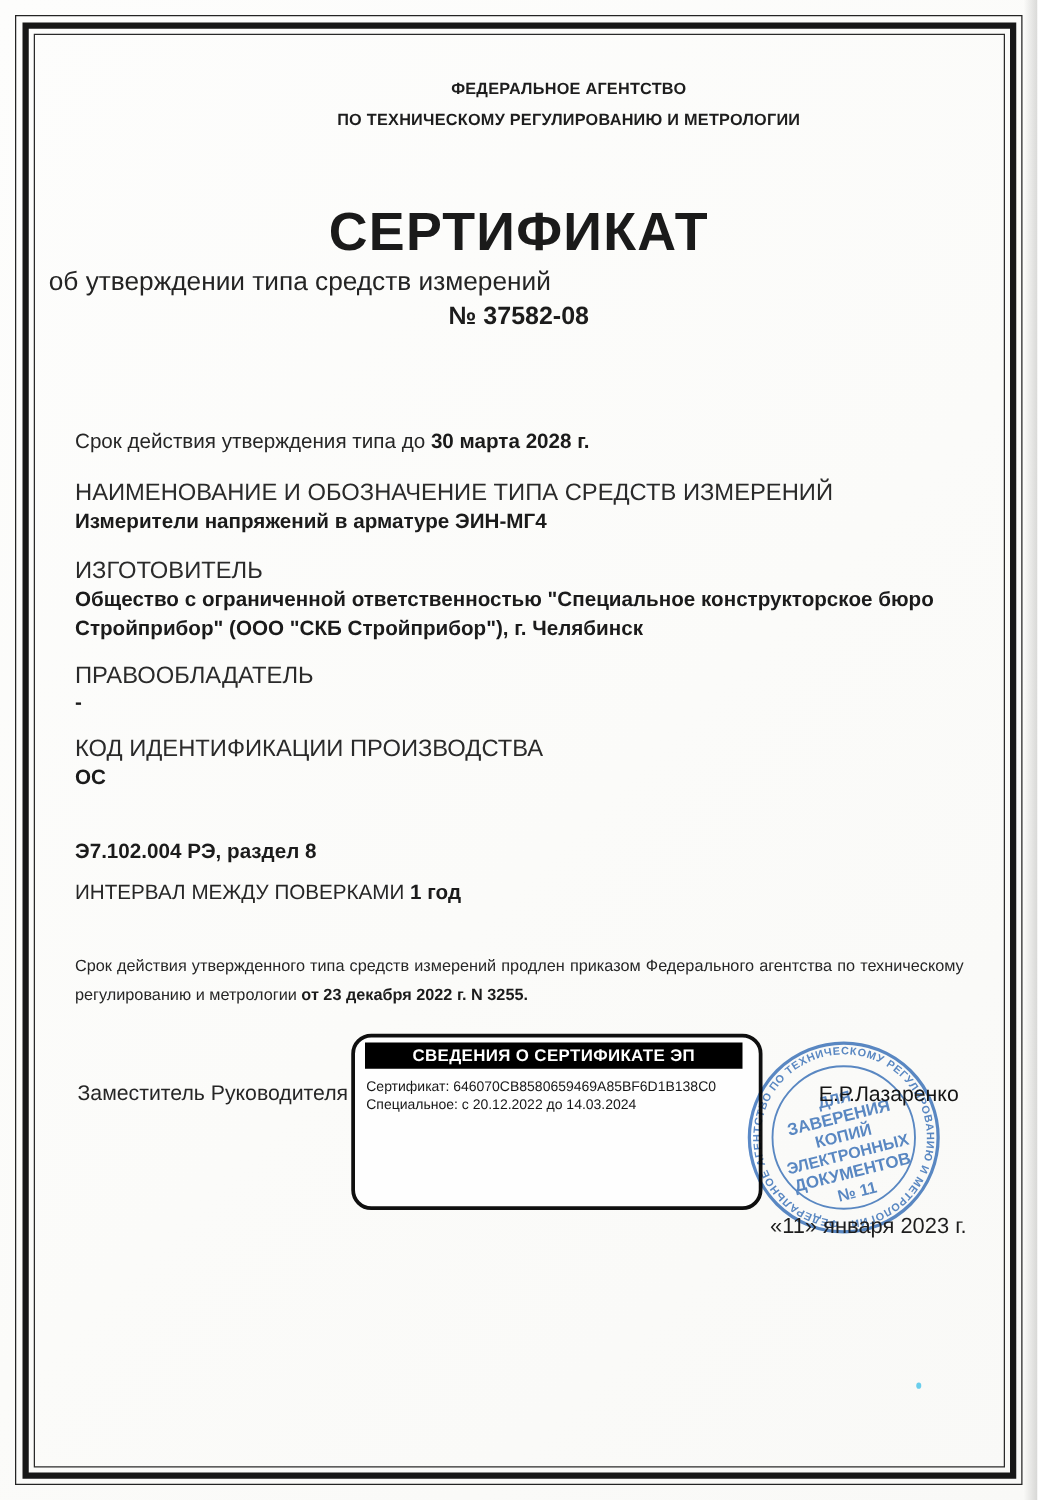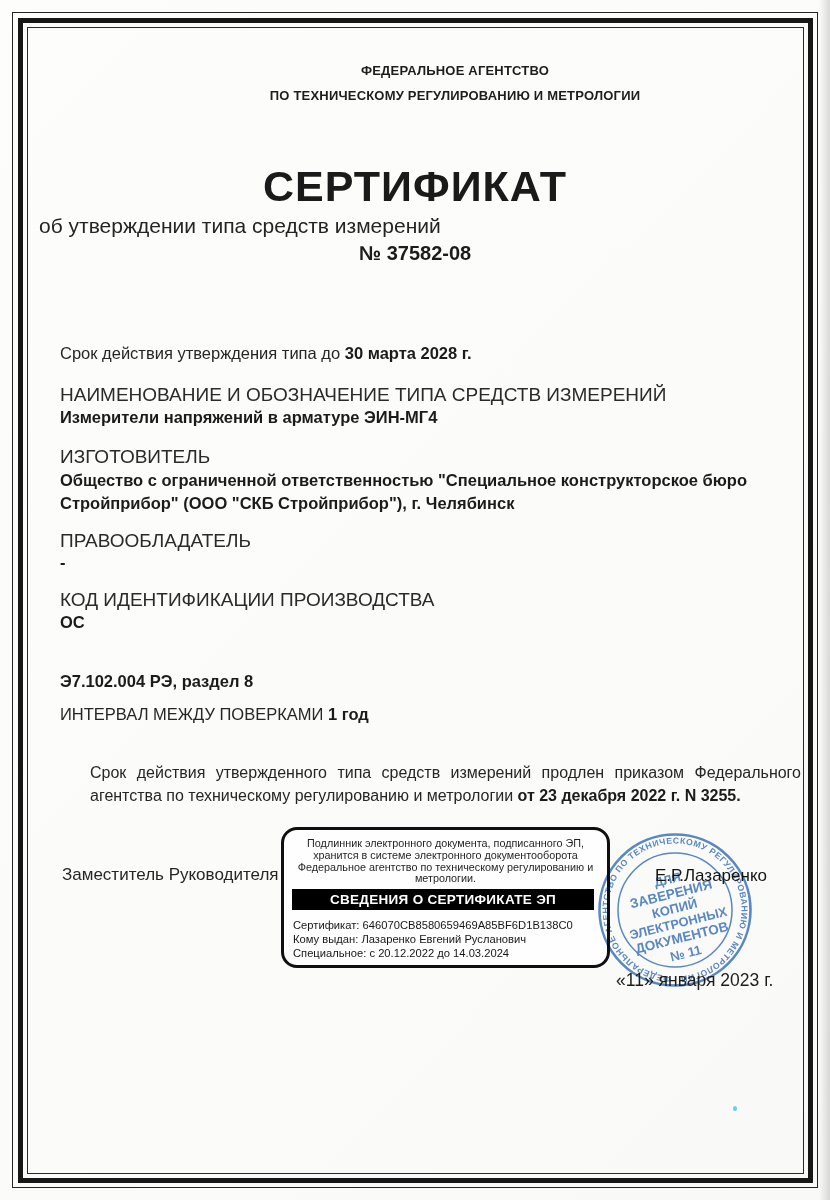--- a/index.html
+++ b/index.html
@@ -31,22 +31,22 @@
   .subtitle{position:absolute;top:214px;left:12px;width:100%;
     font-size:21px;color:#242424;padding-left:27px;}
   .cert-number{position:absolute;top:242px;left:0;width:100%;text-align:center;
     font-weight:bold;font-size:20px;color:#1c1c1c;}
 
   .body-line{position:absolute;left:60px;width:712px;font-size:16.5px;color:#262626;}
   .b{font-weight:bold;color:#1b1b1b;}
   .sec-label{position:absolute;left:60px;width:712px;font-size:19px;color:#2a2a2a;}
   .sec-value{position:absolute;left:60px;width:712px;font-size:16.5px;font-weight:bold;
     color:#1b1b1b;line-height:22.5px;}
-  .paragraph{position:absolute;left:60px;top:762px;width:711px;font-size:16px;
-    line-height:22.5px;text-align:justify;color:#262626;margin-left:30px;}
+  .paragraph{position:absolute;left:60px;top:762px;width:711px;font-size:13px;
+    line-height:22.5px;text-align:justify;color:#262626;}
 
   .sign-position{position:absolute;left:62px;top:865px;font-size:17px;color:#262626;z-index:5;}
   .sign-name{position:absolute;left:655px;top:866px;font-size:17px;color:#141414;z-index:6;}
   .sign-date{position:absolute;left:616px;top:970px;font-size:17.5px;color:#1d1d1d;z-index:6;}
 
   
   .esign-box{position:absolute;left:281px;top:827px;width:329px;height:141px;
     background:#fefefe;border:3px solid #0f0f0f;border-radius:16px;z-index:4;
     box-sizing:border-box;}
   .esign-lines{padding-top:8px;text-align:center;font-size:10.8px;line-height:11.8px;color:#1f1f1f;}
@@ -105,35 +105,25 @@
 
   <div class="paragraph">
     <span>Срок действия утвержденного типа средств измерений продлен приказом Федерального агентства по техническому регулированию и метрологии </span><span class="b">от 23 декабря 2022 г. N 3255.</span>
   </div>
 
   <div class="sign-position">Заместитель Руководителя</div>
   <div class="sign-name">Е.Р.Лазаренко</div>
   <div class="sign-date">«11» января 2023 г.</div>
 
   <div class="esign-box">
-    <div class="esign-lines">
-      <div>Подлинник электронного документа, подписанного ЭП,</div>
-      <div>хранится в системе электронного документооборота</div>
-      <div>Федеральное агентство по техническому регулированию и</div>
-      <div>метрологии.</div>
-    </div>
     <div class="esign-banner">СВЕДЕНИЯ О СЕРТИФИКАТЕ ЭП</div>
     <div class="esign-rows">
       <div class="esign-row">
         <span class="lbl">Сертификат:</span>
         <span class="val">646070CB8580659469A85BF6D1B138C0</span>
-      </div>
-      <div class="esign-row">
-        <span class="lbl">Кому выдан:</span>
-        <span class="val">Лазаренко Евгений Русланович</span>
       </div>
       <div class="esign-row">
         <span class="lbl">Специальное:</span>
         <span class="val">с 20.12.2022 до 14.03.2024</span>
       </div>
     </div>
   </div>
 
   <svg class="stamp-svg" viewBox="0 0 166 166">
     <g fill="none" stroke="#4d80c3">

